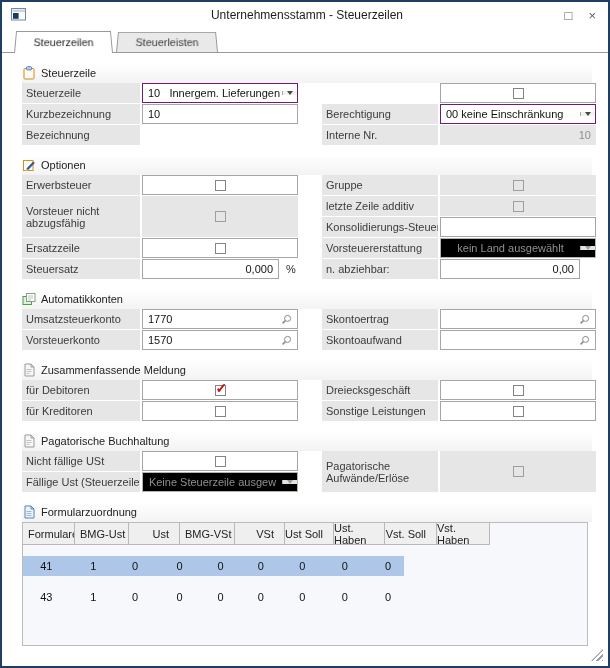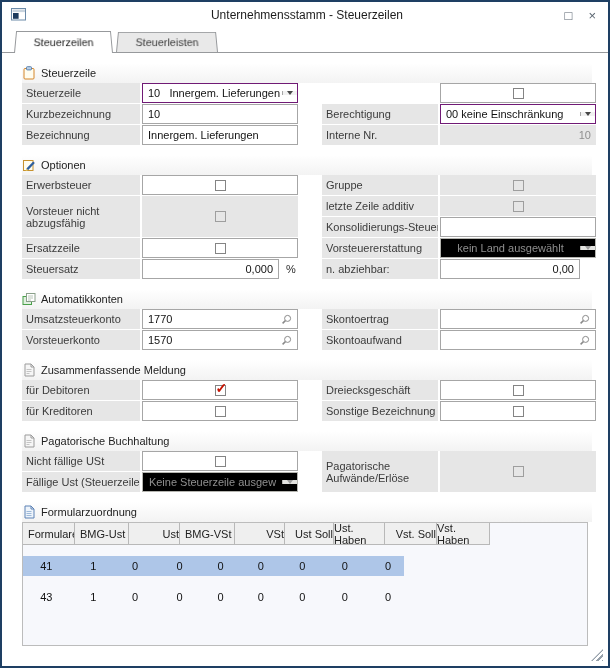--- a/index.html
+++ b/index.html
@@ -52,21 +52,21 @@
   .combo.disabled .ddbtn{background:#e3e3e0;border-left-color:#b5b5b0}
   .combo.disabled .arr{border-top-color:#9c9c9c}
 
   .lookup .mag{margin-left:auto;flex:0 0 auto}
 
   
   .ftable{width:566px;height:124px;border:1px solid #bcbcbc;background:#f7f8fc;overflow:hidden}
   .thead{display:flex;height:22px}
   .th{height:22px;background:#efefef;border-right:1px solid #b8b8b8;border-bottom:1px solid #b8b8b8;display:flex;align-items:center;font-size:11px;color:#222;overflow:hidden}
   .th.al{justify-content:flex-start;padding-left:5px}
-  .th.ar{justify-content:flex-end;padding-right:0}
+  .th.ar{justify-content:flex-end;padding-right:10px}
   .th.tight{padding-right:2px}
   .trow{display:flex;height:20px;margin-top:11px;width:381px}
   .trow:first-of-type{margin-top:2px}
   .trow.on{background:#aec6e8}
   .td{display:flex;align-items:center;justify-content:flex-end;padding-right:13px;font-size:11px;color:#111;overflow:hidden}
   .w0{width:52px}.w1{width:54px}.w2{width:51px}.w3{width:55px}.w4{width:50px}
   .w5{width:49px}.w6{width:51px}.w7{width:52px}.w8{width:53px}
 
   .resize-grip{position:absolute;right:5px;bottom:5px;width:12px;height:12px;background:repeating-linear-gradient(135deg,#97a1ab 0 1.5px,transparent 1.5px 4px);clip-path:polygon(100% 0,100% 100%,0 100%)}
 </style>
@@ -122,21 +122,20 @@
       <div class="field c2 r2">10</div>
       <div class="lbl c4 r2">Berechtigung</div>
       <div class="combo c5 r2">
         <span class="val">00 keine Einschränkung</span>
         <span class="ddbtn">
             <i class="arr"></i>
           </span>
       </div>
 
       <div class="lbl c1 r3">Bezeichnung</div>
-      <div class="field c2 r3">Innergem. Lieferungen</div>
       <div class="lbl c4 r3">Interne Nr.</div>
       <div class="field gray right c5 r3">10</div>
     </div>
 
     <div class="sec-h">
       <svg width="14" height="14" viewBox="0 0 14 14">
         <rect x="1.5" y="2.5" width="9.5" height="10" fill="#fffdf0" stroke="#c7922f"></rect>
         <path d="M4.4 10.6 L11.2 3.4 L12.8 5 L6 12.2 Z" fill="#2e5f9e"></path>
         <path d="M3.6 12.9 L4.4 10.6 L6 12.2 Z" fill="#e8c75a"></path>
       </svg>
@@ -246,21 +245,21 @@
       </div>
       <div class="lbl c4 r1">Dreiecksgeschäft</div>
       <div class="cbcell c5 r1">
         <span class="checkbox"></span>
       </div>
 
       <div class="lbl c1 r2">für Kreditoren</div>
       <div class="cbcell c2 r2">
         <span class="checkbox"></span>
       </div>
-      <div class="lbl c4 r2">Sonstige Bezeichnung</div>
+      <div class="lbl c4 r2">Sonstige Leistungen</div>
       <div class="cbcell c5 r2">
         <span class="checkbox"></span>
       </div>
     </div>
 
     <div class="sec-h">
       <svg width="14" height="14" viewBox="0 0 14 14">
         <path d="M3 1 h6 l3 3 v9 H3 Z" fill="#f6f6f6" stroke="#9b9b9b"></path>
         <path d="M9 1 v3 h3" fill="none" stroke="#9b9b9b"></path>
         <path d="M4.5 6.5 h5 M4.5 8.5 h5 M4.5 10.5 h3" stroke="#c4c4c4" stroke-width="1"></path>

